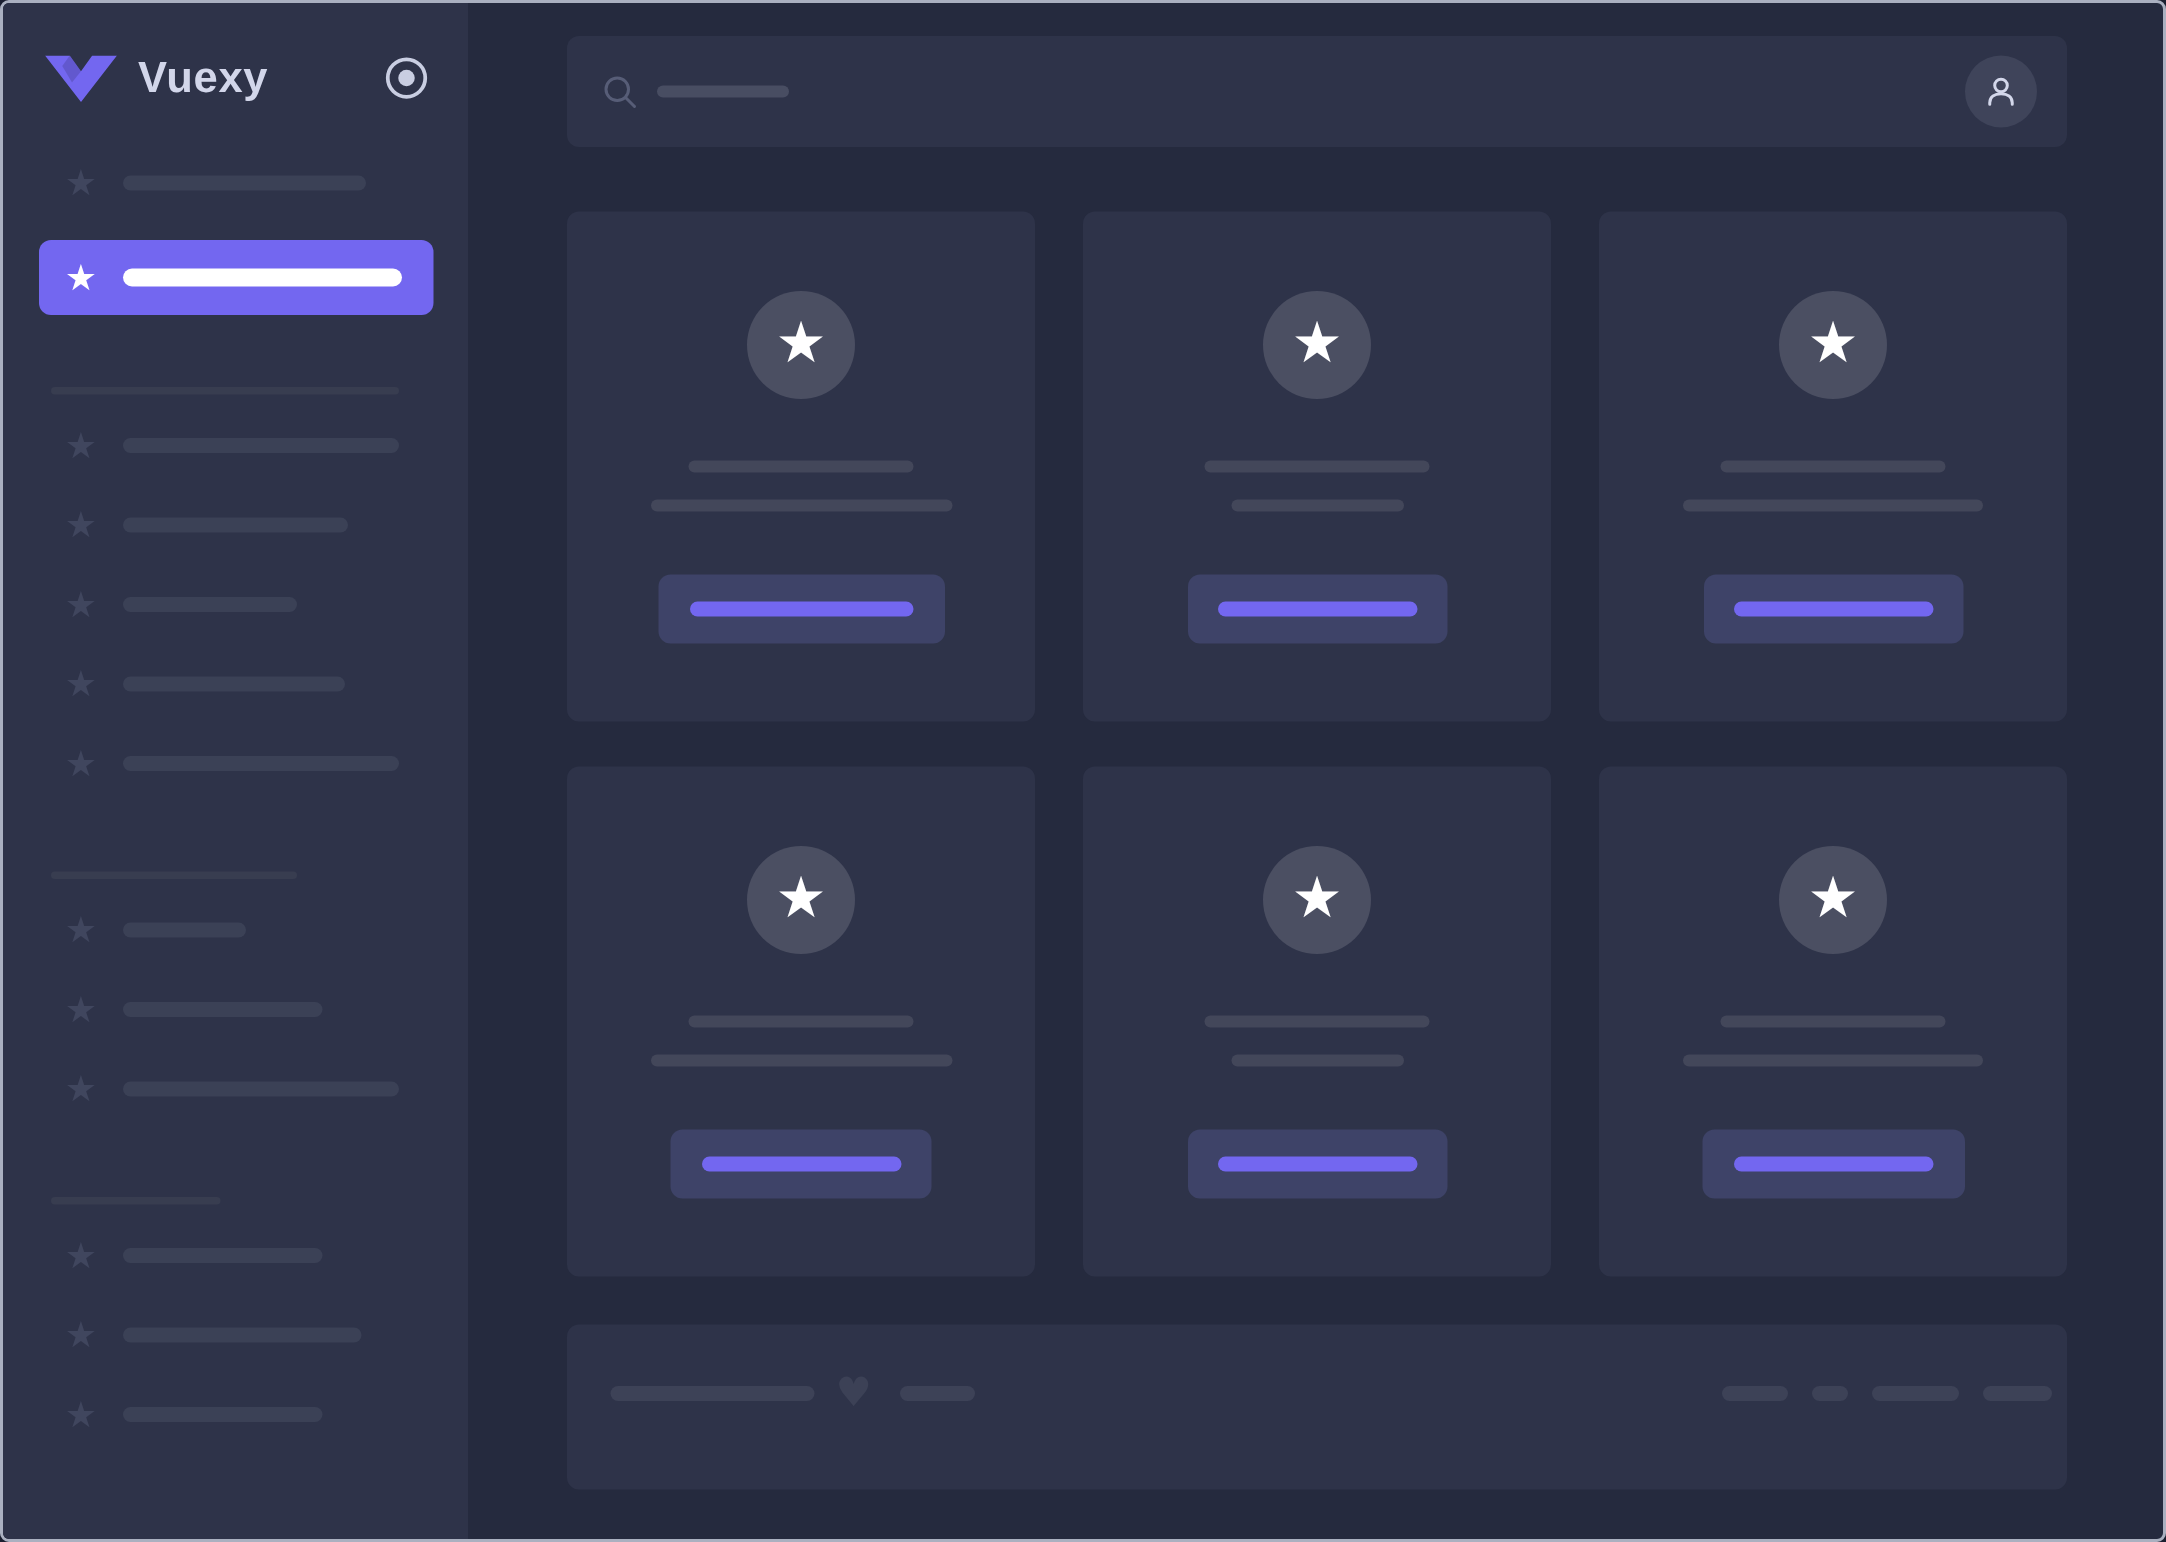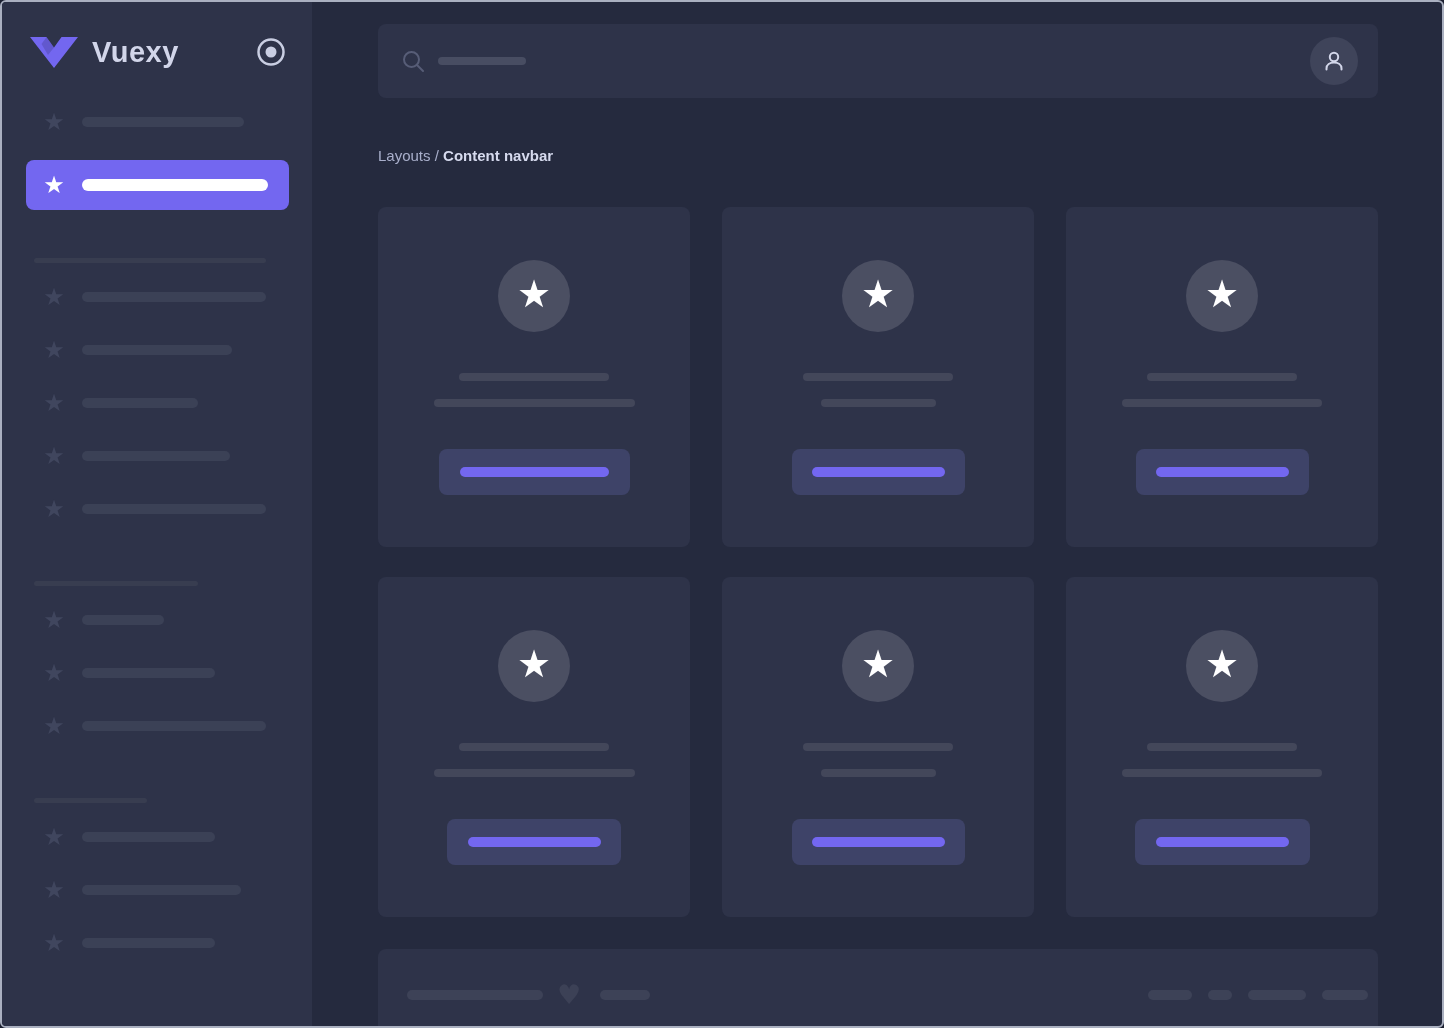--- a/index.html
+++ b/index.html
@@ -204,23 +204,20 @@
       </svg>
       <span class="sk search-bar" id="search-bar" style="width: 88px;"></span>
       <div class="avatar">
         <svg width="26" height="26" viewBox="0 0 26 26">
           <circle cx="13" cy="9" r="4.2" fill="none" stroke="#d3d7ea" stroke-width="2"></circle>
           <path d="M5.5 21.5 v-1 c0 -4 3.4 -6 7.5 -6 c4.1 0 7.5 2 7.5 6 v1" fill="none" stroke="#d3d7ea" stroke-width="2" stroke-linecap="round"></path>
         </svg>
       </div>
     </header>
 
-    <div class="breadcrumb">
-      <span>Layouts</span><span> / </span><span class="current">Content navbar</span>
-    </div>
 
     <div class="cards" id="cards">
         <div class="card">
           <div class="card-circle">
             <span class="star-big">★</span>
           </div>
           <span class="sk card-line line1" style="width:150px"></span>
           <span class="sk card-line line2" style="width:201px"></span>
           <div class="card-button" style="width:191px">
             <span class="btn-bar" style="width:149px"></span>

